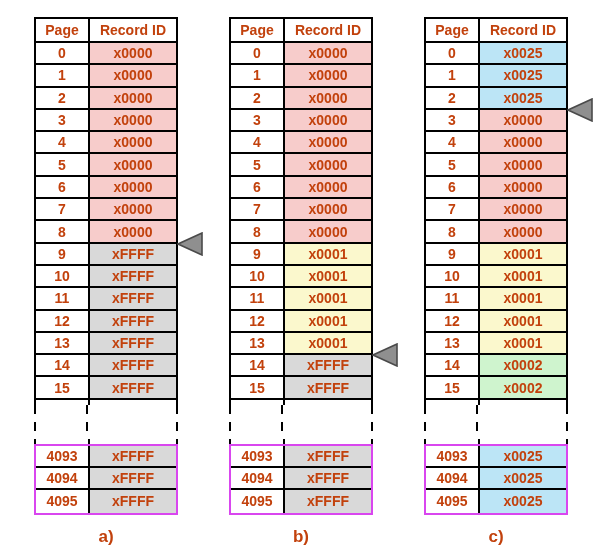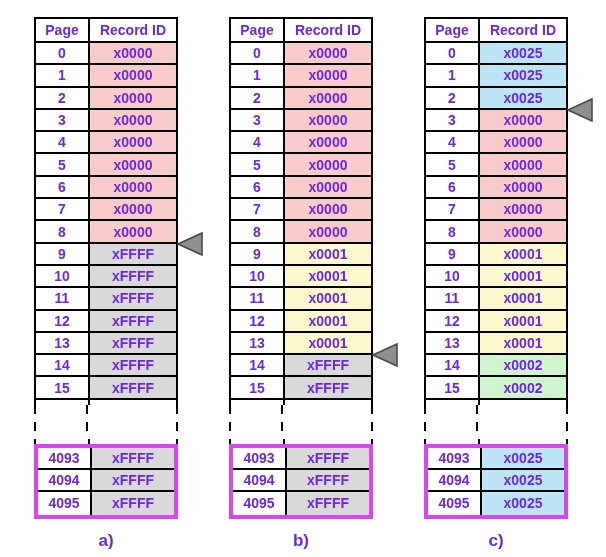--- a/index.html
+++ b/index.html
@@ -3,37 +3,37 @@
 <meta charset="utf-8">
 <style>
   html,body { margin:0; padding:0; background:#ffffff; }
   * { box-sizing:border-box; }
   #canvas {
     position:relative;
     width:606px; height:557px;
     background:#ffffff;
     font-family:"Liberation Sans", sans-serif;
     font-weight:700;
-    color:#6d28d9;
+    color:#c2410c;
     overflow:hidden;
   }
   .tbl { position:absolute; top:17px; width:144px; }
   .main { border:2px solid #000; border-bottom:none; }
   .hdr { display:flex; height:24px; border-bottom:2px solid #000; }
   .row { display:flex; height:22.3px; border-bottom:2px solid #000; background:#fff; }
   .c1 { width:54px; border-right:2px solid #000; display:flex; align-items:center; justify-content:center; font-size:14px; }
   .c2 { flex:1; display:flex; align-items:center; justify-content:center; font-size:14px; }
   .hcell { font-size:14px; background:#fff; }
   .stub { height:5px; border-left:2px solid #000; border-right:2px solid #000; position:relative; }
   .stub .div { position:absolute; left:52px; top:0; width:2px; height:100%; background:#000; }
   .gap { height:34px; position:relative; }
   .dash { position:absolute; top:0; width:2px; height:100%;
           background:repeating-linear-gradient(to bottom,#000 0 9px, transparent 9px 17px); }
   .dash.l { left:0; } .dash.m { left:52px; } .dash.r { right:0; }
-  .bottom { border:4px solid #d946ef; }
+  .bottom { border:2px solid #d946ef; }
   .bottom .row:last-child { border-bottom:none; }
   .lbl { margin-top:12px; text-align:center; font-size:17px; }
   .arrow { position:absolute; width:26px; height:24px; }
 </style>
 </head>
 <body>
 
 <div id="canvas">
     <div class="tbl" style="left: 34px;">
       <div class="main">

